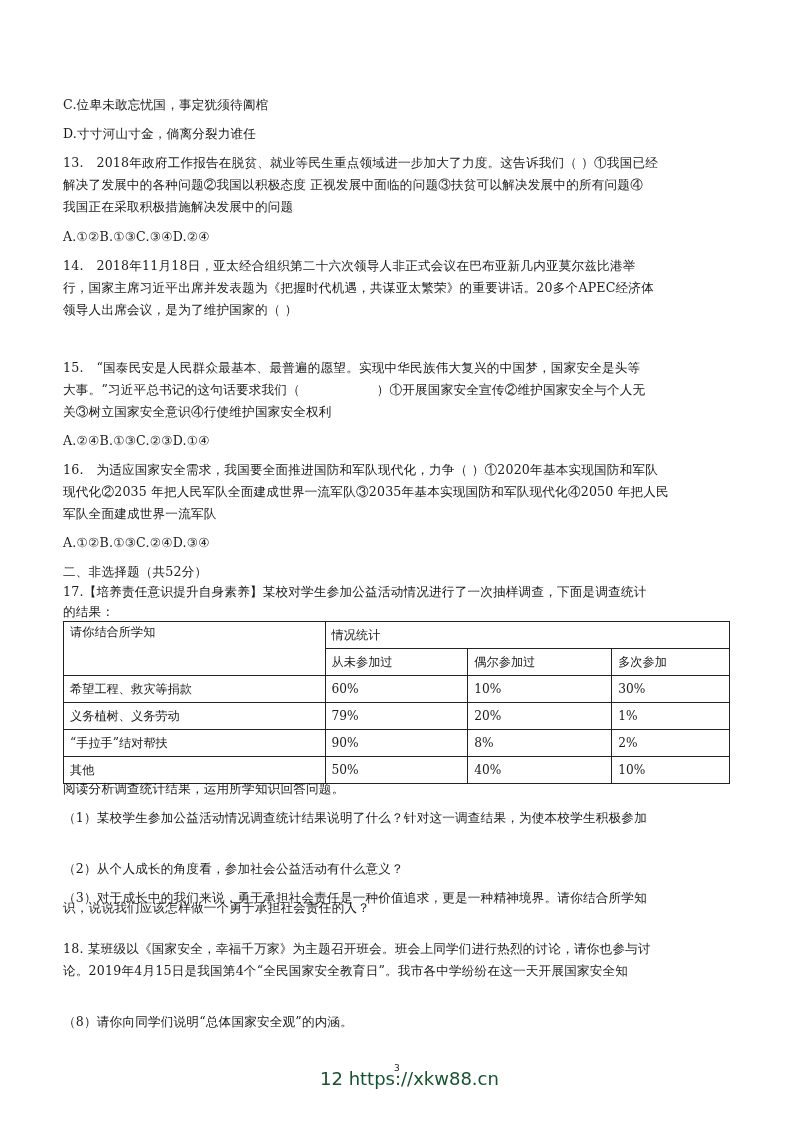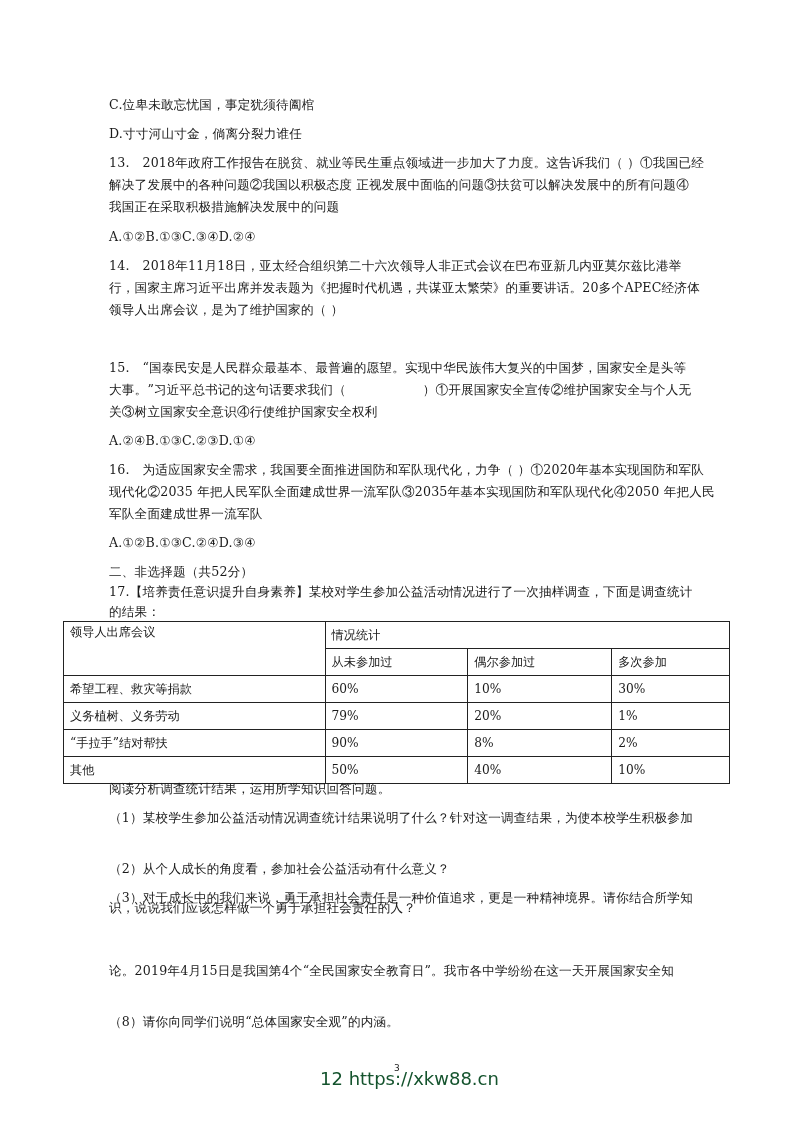--- a/index.html
+++ b/index.html
@@ -1,19 +1,19 @@
 <!DOCTYPE html>
 <html><head>
 <meta charset="utf-8">
 <style>
   html, body { margin:0; padding:0; background:#ffffff; }
   body { width:793px; height:1122px; position:relative; overflow:hidden;
          font-family: "DejaVu Serif", "Liberation Serif", serif; color:#1a1a1a; }
   .page { position:absolute; left:0; top:0; width:793px; height:1122px; }
-  .line { position:absolute; left:63px; font-size:12.6px; line-height:16px; white-space:nowrap; letter-spacing:0.2px;margin-left:46px; }
+  .line { position:absolute; left:63px; font-size:12.6px; line-height:16px; white-space:nowrap; letter-spacing:0.2px; }
   .bold { font-weight:normal; }
   table.survey { position:absolute; left:63px; top:621px; width:667px; border-collapse:collapse; font-size:12.2px; }
   table.survey td { border:1px solid #222; padding:2px 6px; height:22px; vertical-align:middle; text-align:left; }
   .footer-num { position:absolute; left:394px; top:1063px; font-family:"DejaVu Sans", sans-serif; font-size:9px; }
   .footer-url { position:absolute; left:320px; top:1068px; font-family:"DejaVu Sans", sans-serif; font-size:18px; color:#14532d; }
 </style>
 </head>
 <body>
 
 <div class="page">
@@ -45,21 +45,21 @@
 
   <table class="survey">
     <colgroup>
       <col style="width:262px">
         <col style="width:143px">
         <col style="width:144px">
         <col style="width:118px">
     </colgroup>
     <tbody>
         <tr>
-      <td rowspan="2" style="vertical-align:top">领导人出席会议</td>
+      <td rowspan="2" style="vertical-align:top">请你结合所学知</td>
       <td colspan="3">情况统计</td>
     </tr>
     <tr>
       <td>从未参加过</td>
       <td>偶尔参加过</td>
       <td>多次参加</td>
     </tr>
     <tr>
       <td>希望工程、救灾等捐款</td>
       <td>60%</td>
@@ -86,18 +86,19 @@
     </tr>
   </tbody>
     </table>
 
   <div class="line" style="top:781px">阅读分析调查统计结果，运用所学知识回答问题。</div>
   <div class="line" style="top:810px">（1）某校学生参加公益活动情况调查统计结果说明了什么？针对这一调查结果，为使本校学生积极参加</div>
   <div class="line" style="top:861px">（2）从个人成长的角度看，参加社会公益活动有什么意义？</div>
   <div class="line" style="top:890px">（3）对于成长中的我们来说，勇于承担社会责任是一种价值追求，更是一种精神境界。请你结合所学知</div>
   <div class="line" style="top:900px">识，说说我们应该怎样做一个勇于承担社会责任的人？</div>
 
+  <div class="line" style="top:941px">18. 某班级以《国家安全，幸福千万家》为主题召开班会。班会上同学们进行热烈的讨论，请你也参与讨</div>
   <div class="line" style="top:963px">论。2019年4月15日是我国第4个“全民国家安全教育日”。我市各中学纷纷在这一天开展国家安全知</div>
   <div class="line" style="top:1014px">（8）请你向同学们说明“总体国家安全观”的内涵。</div>
 
   <div class="footer-num">3</div>
   <div class="footer-url">12 https://xkw88.cn</div>
 </div>
 
 </body></html>

